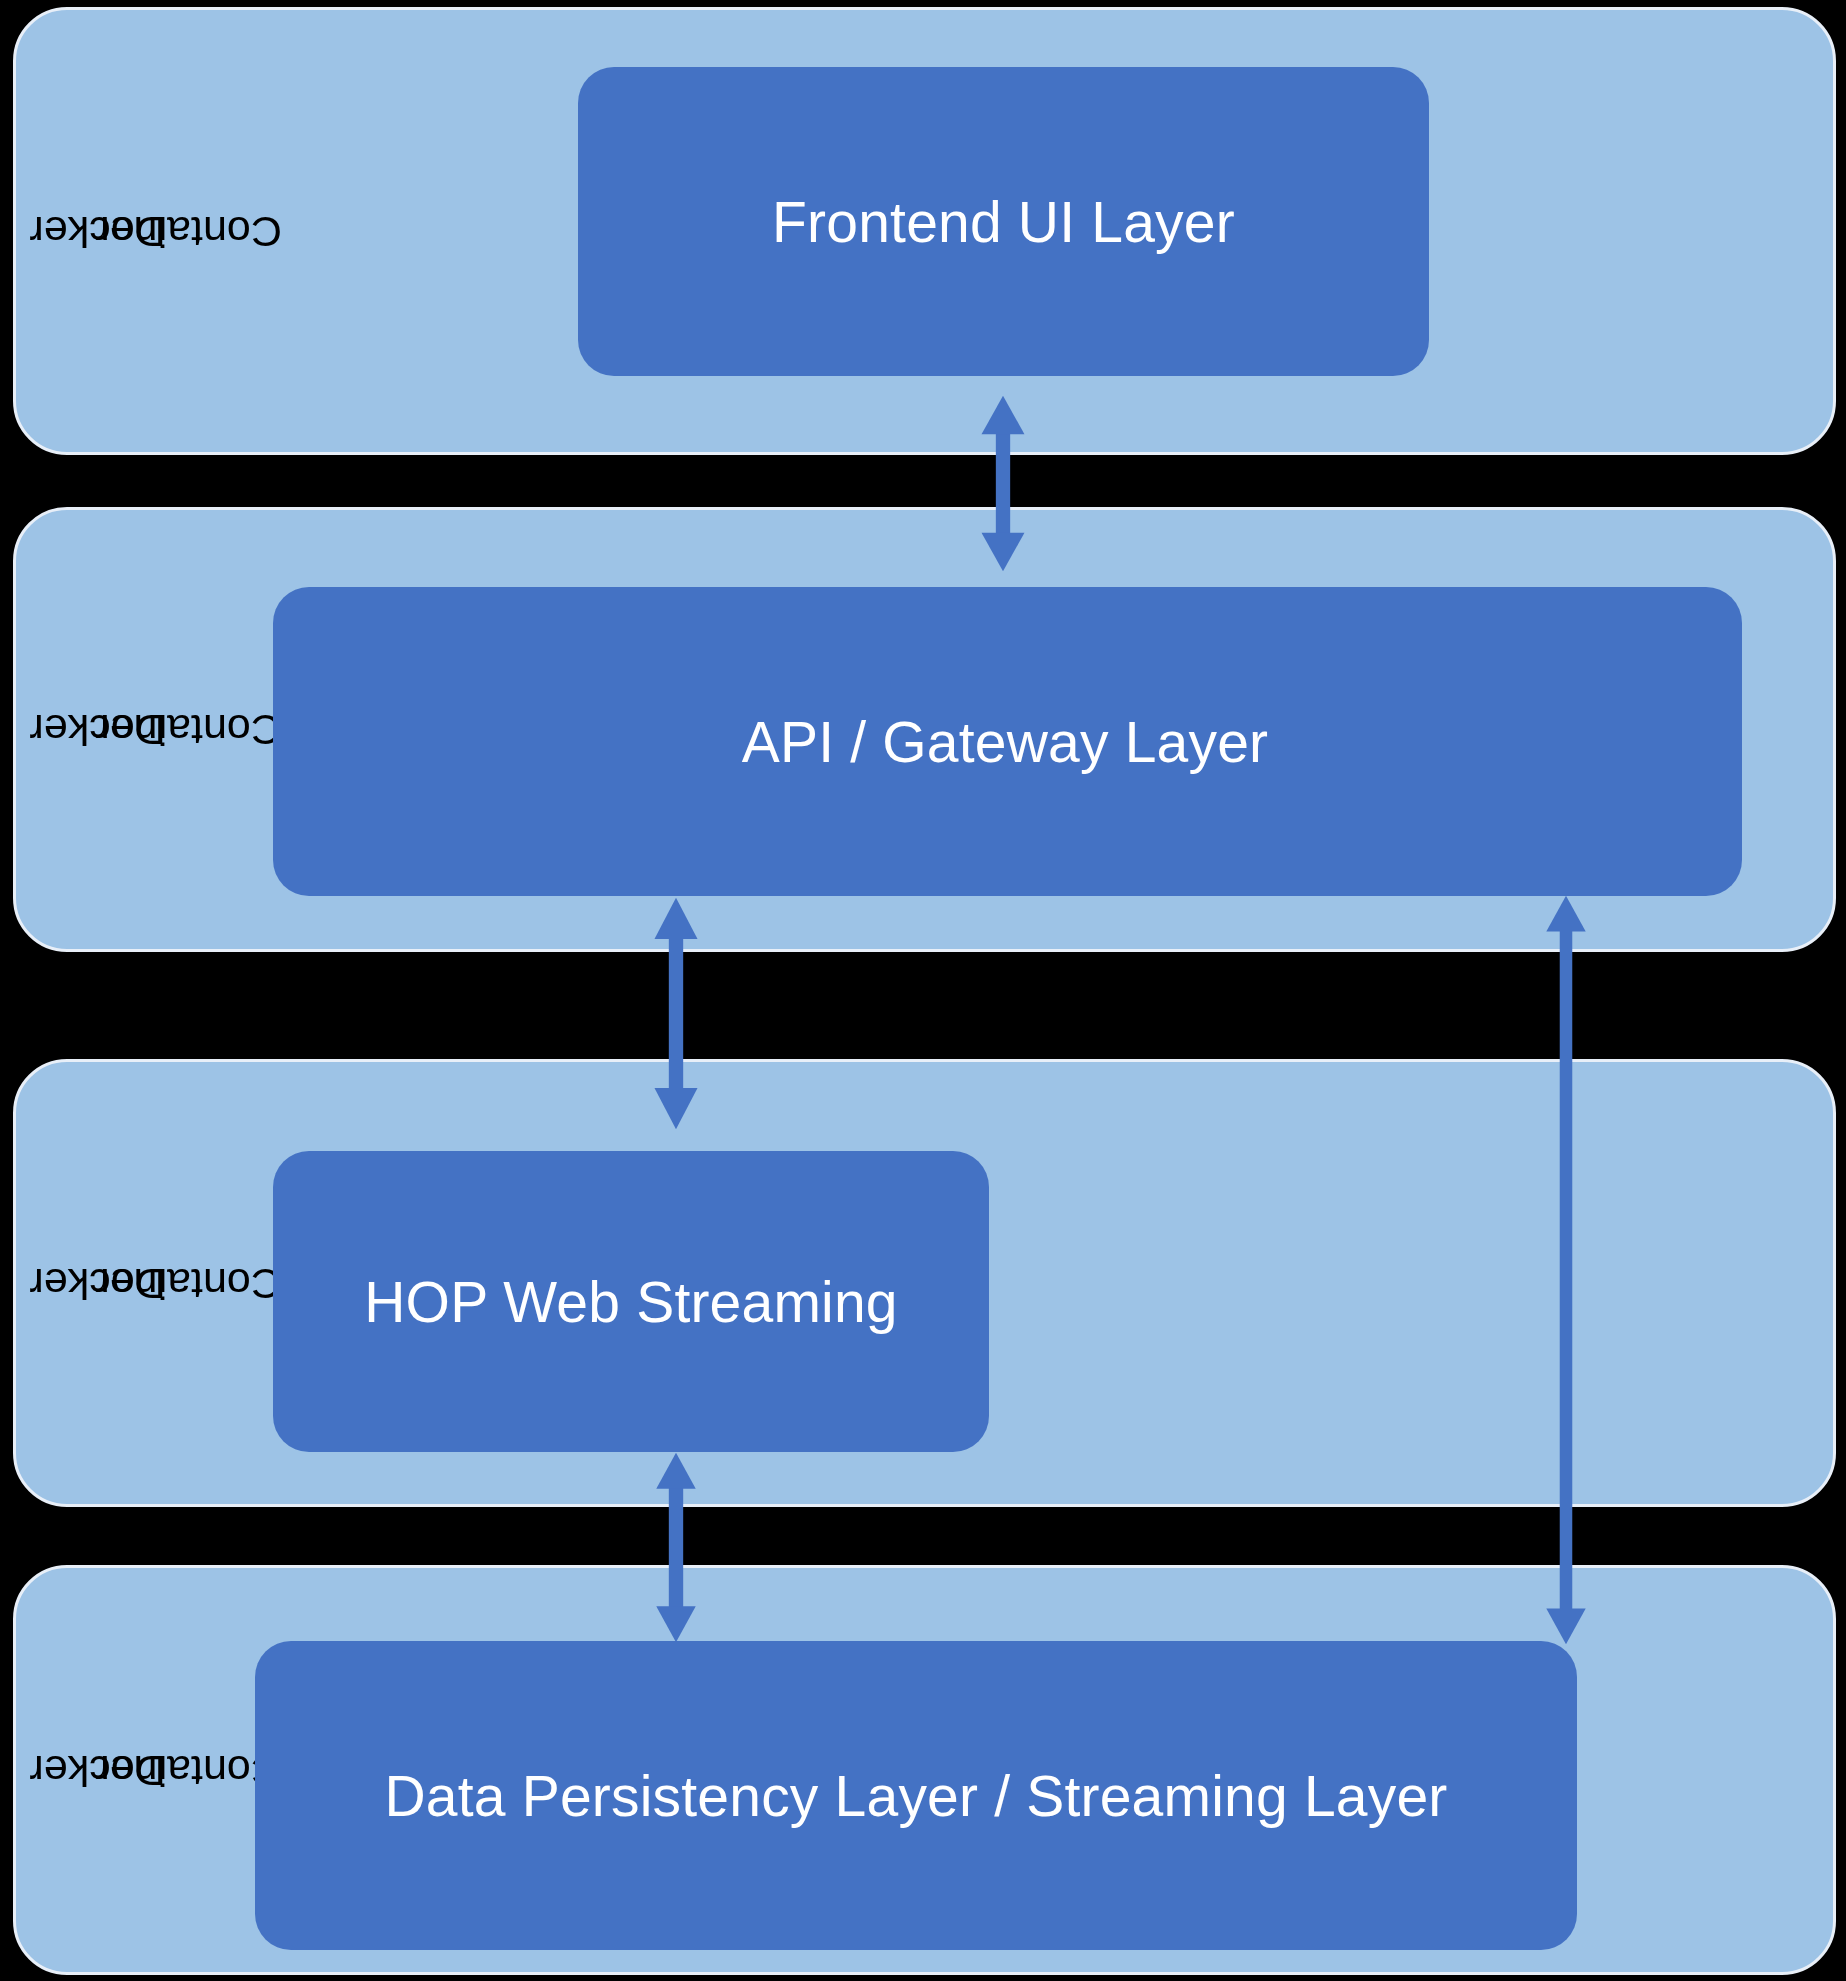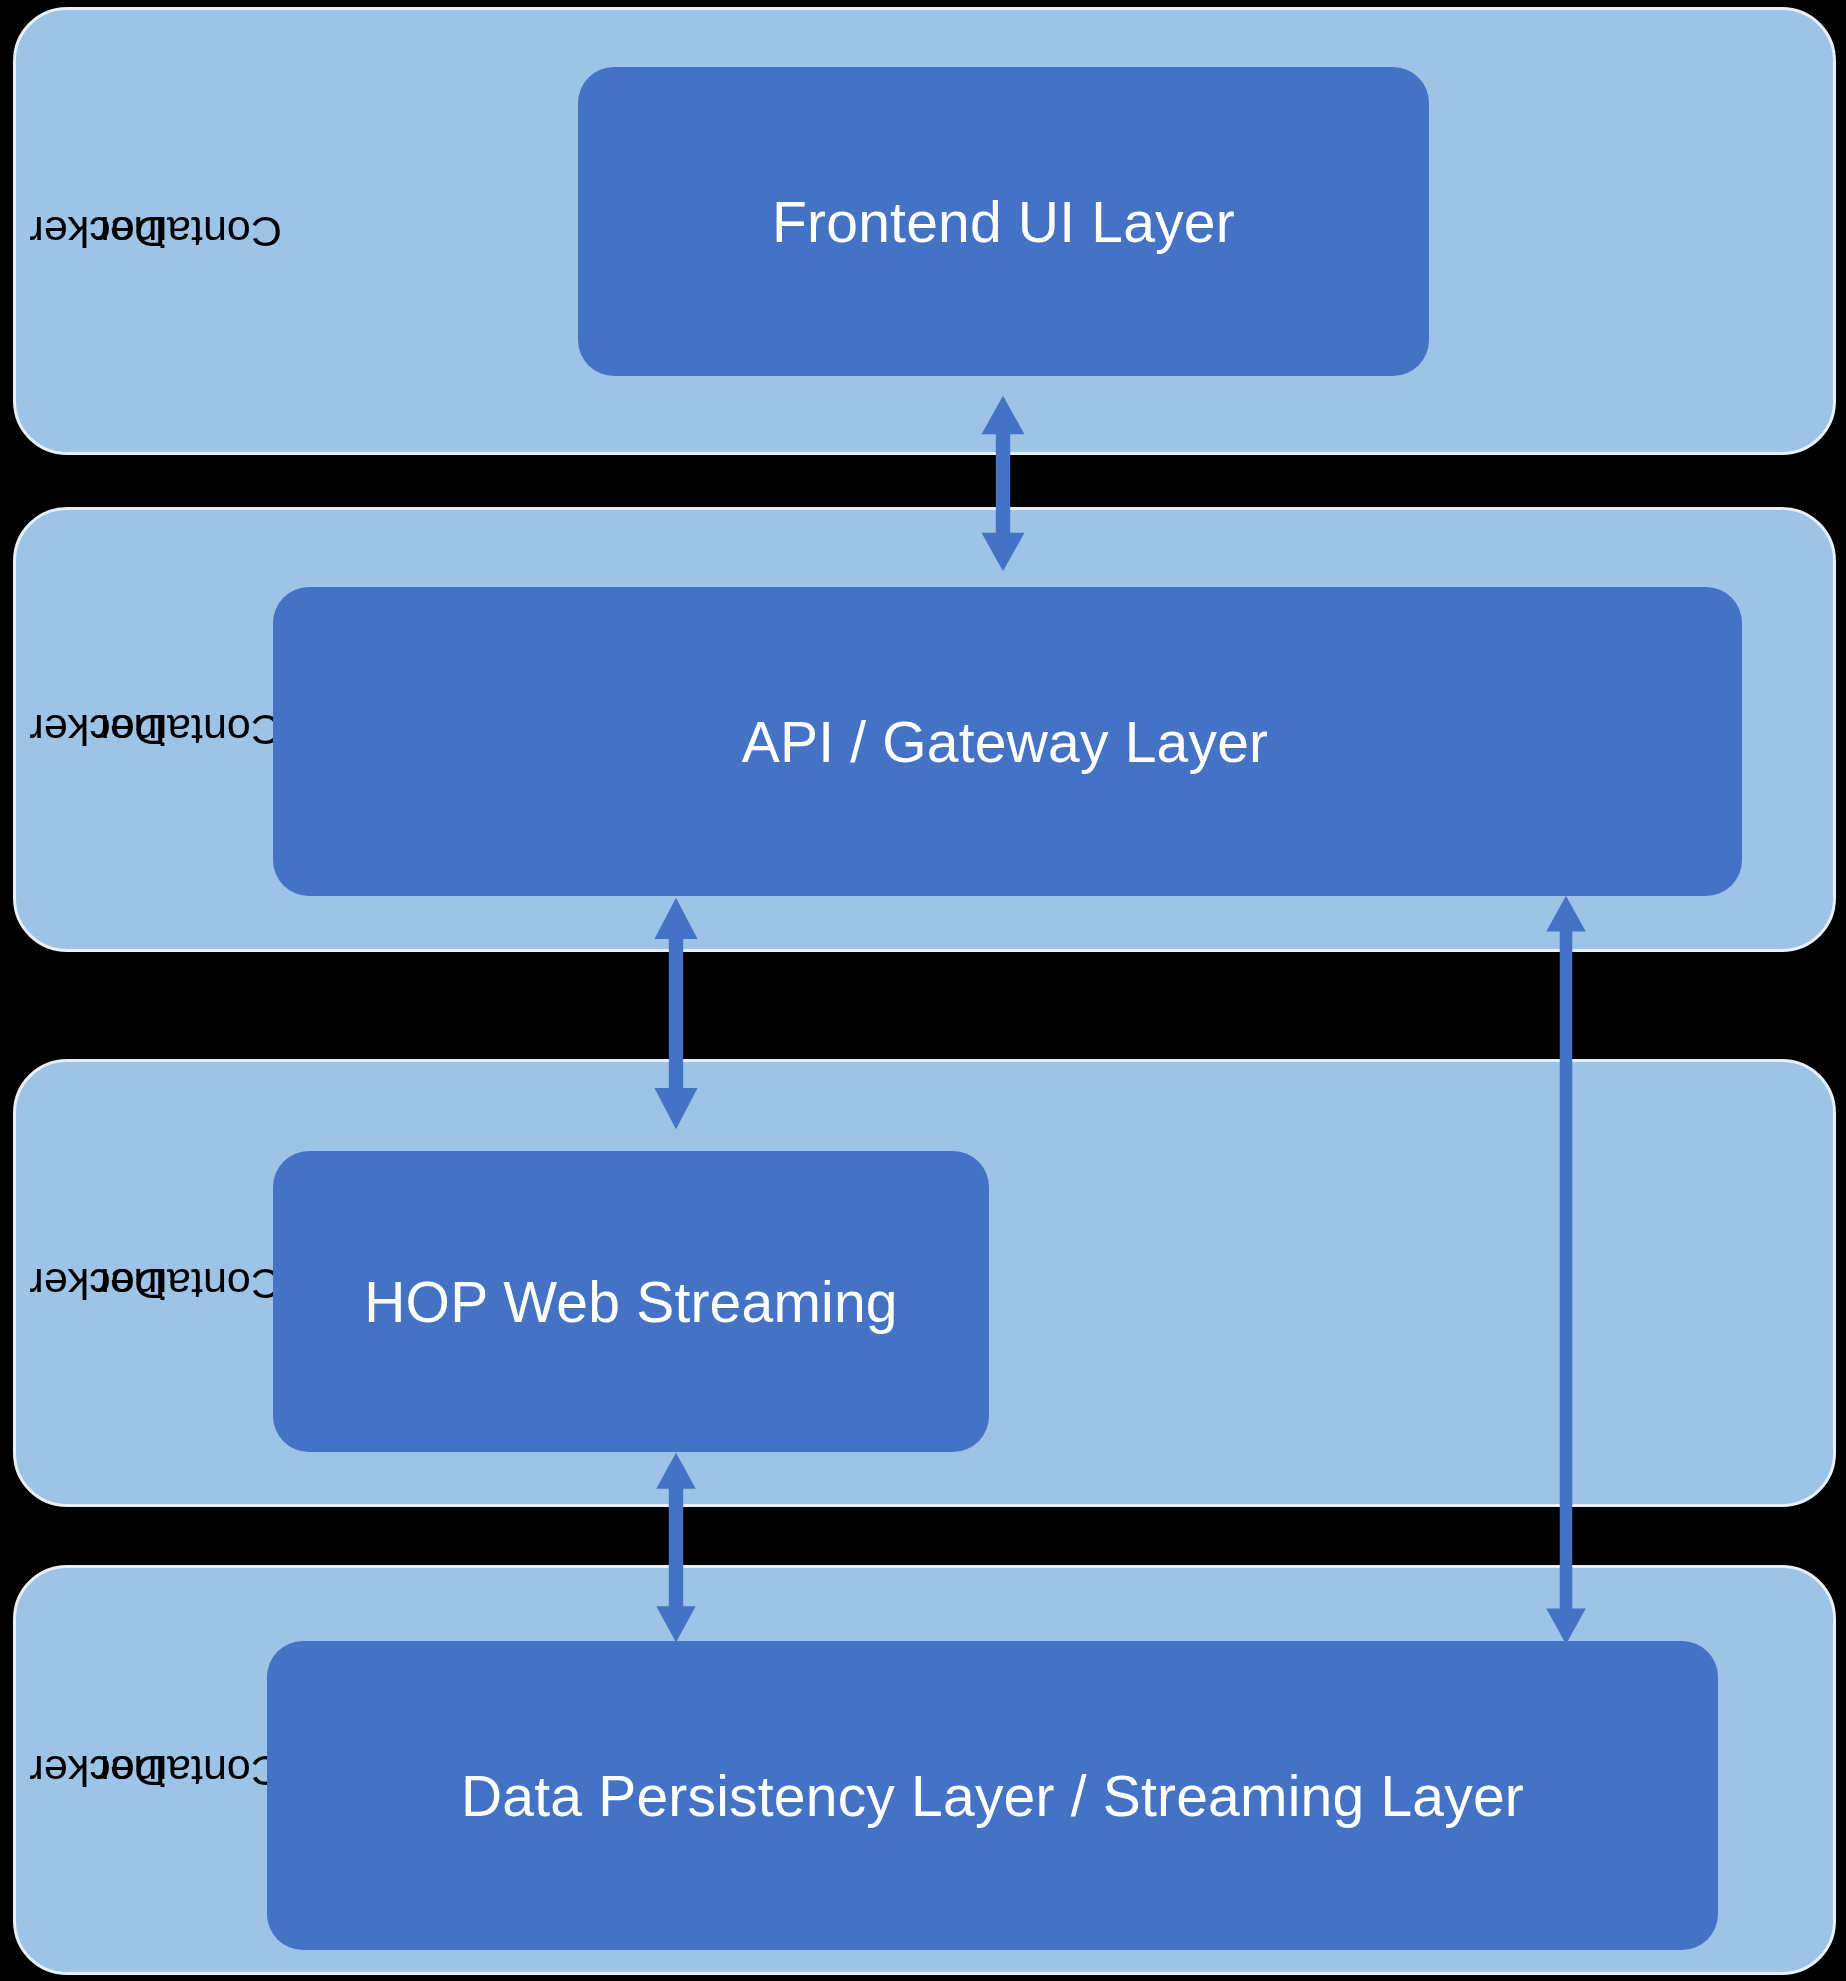--- a/index.html
+++ b/index.html
@@ -124,21 +124,21 @@
 
   <div class="docker-container" style="left:12.5px; top:1565px; width:1823px; height:410px;">
     <div class="docker-label" style="justify-content:flex-start; padding-left:34px;">
       <span>
         <span>Docker</span><br>
         <span>Container</span>
       </span>
     </div>
   </div>
 
-  <div class="layer-box" style="left:255px; top:1641px; width:1451px; height:309px;margin-left:12px;">
+  <div class="layer-box" style="left:255px; top:1641px; width:1322px; height:309px;">
     <span>Data Persistency Layer / Streaming Layer</span>
   </div>
 
   <div class="arrow" style="left:976px; top:394px; width:54px; height:179px;">
     <svg width="54" height="179" viewBox="0 0 60 200">
       <rect x="22" y="32" width="16" height="136" fill="#4472C4"></rect>
       <polygon points="30,2 54,45 6,45" fill="#4472C4"></polygon>
       <polygon points="30,198 54,155 6,155" fill="#4472C4"></polygon>
     </svg>
   </div>

